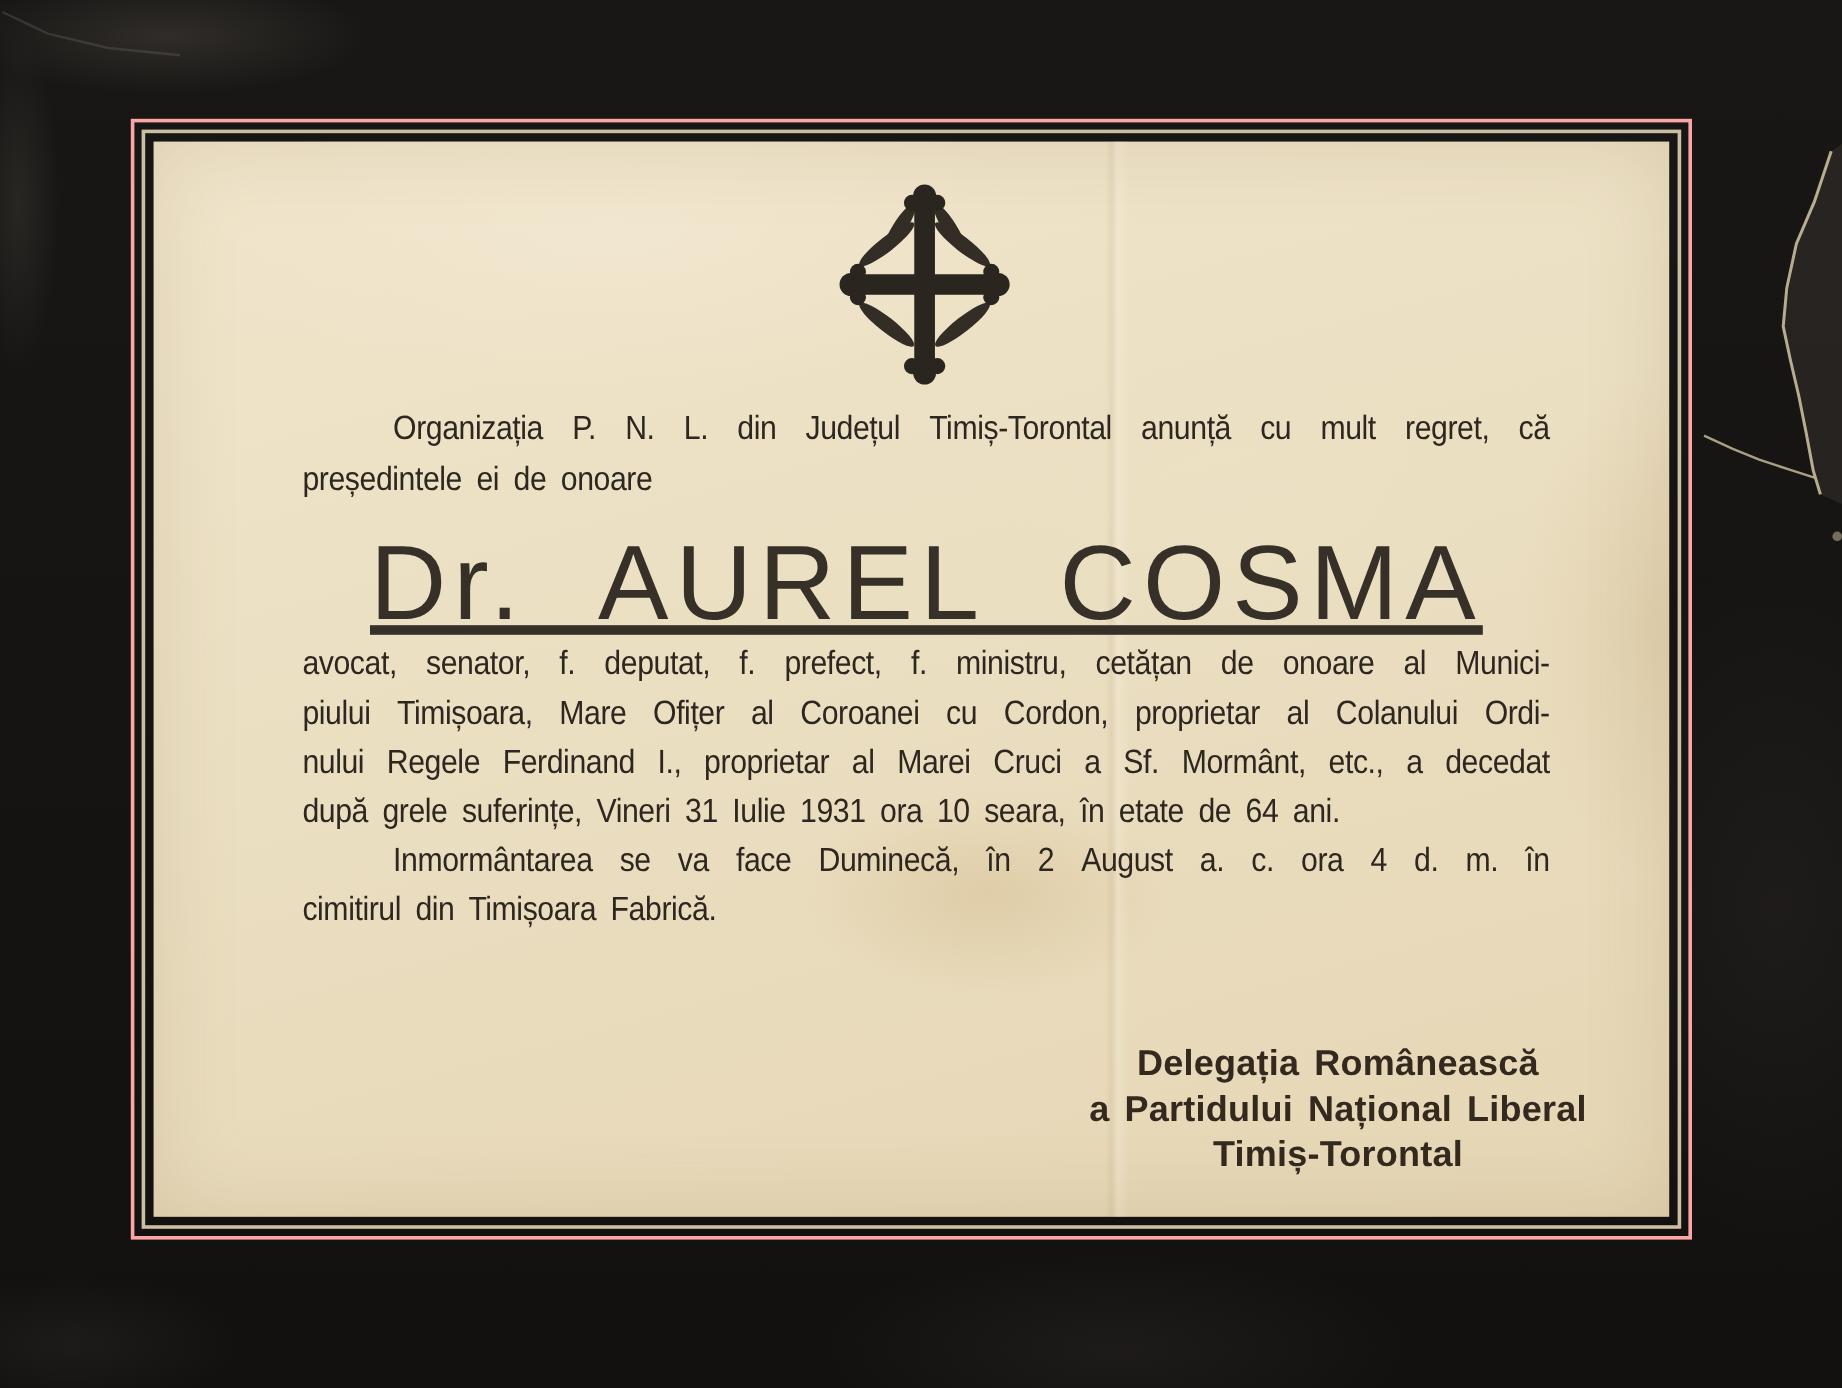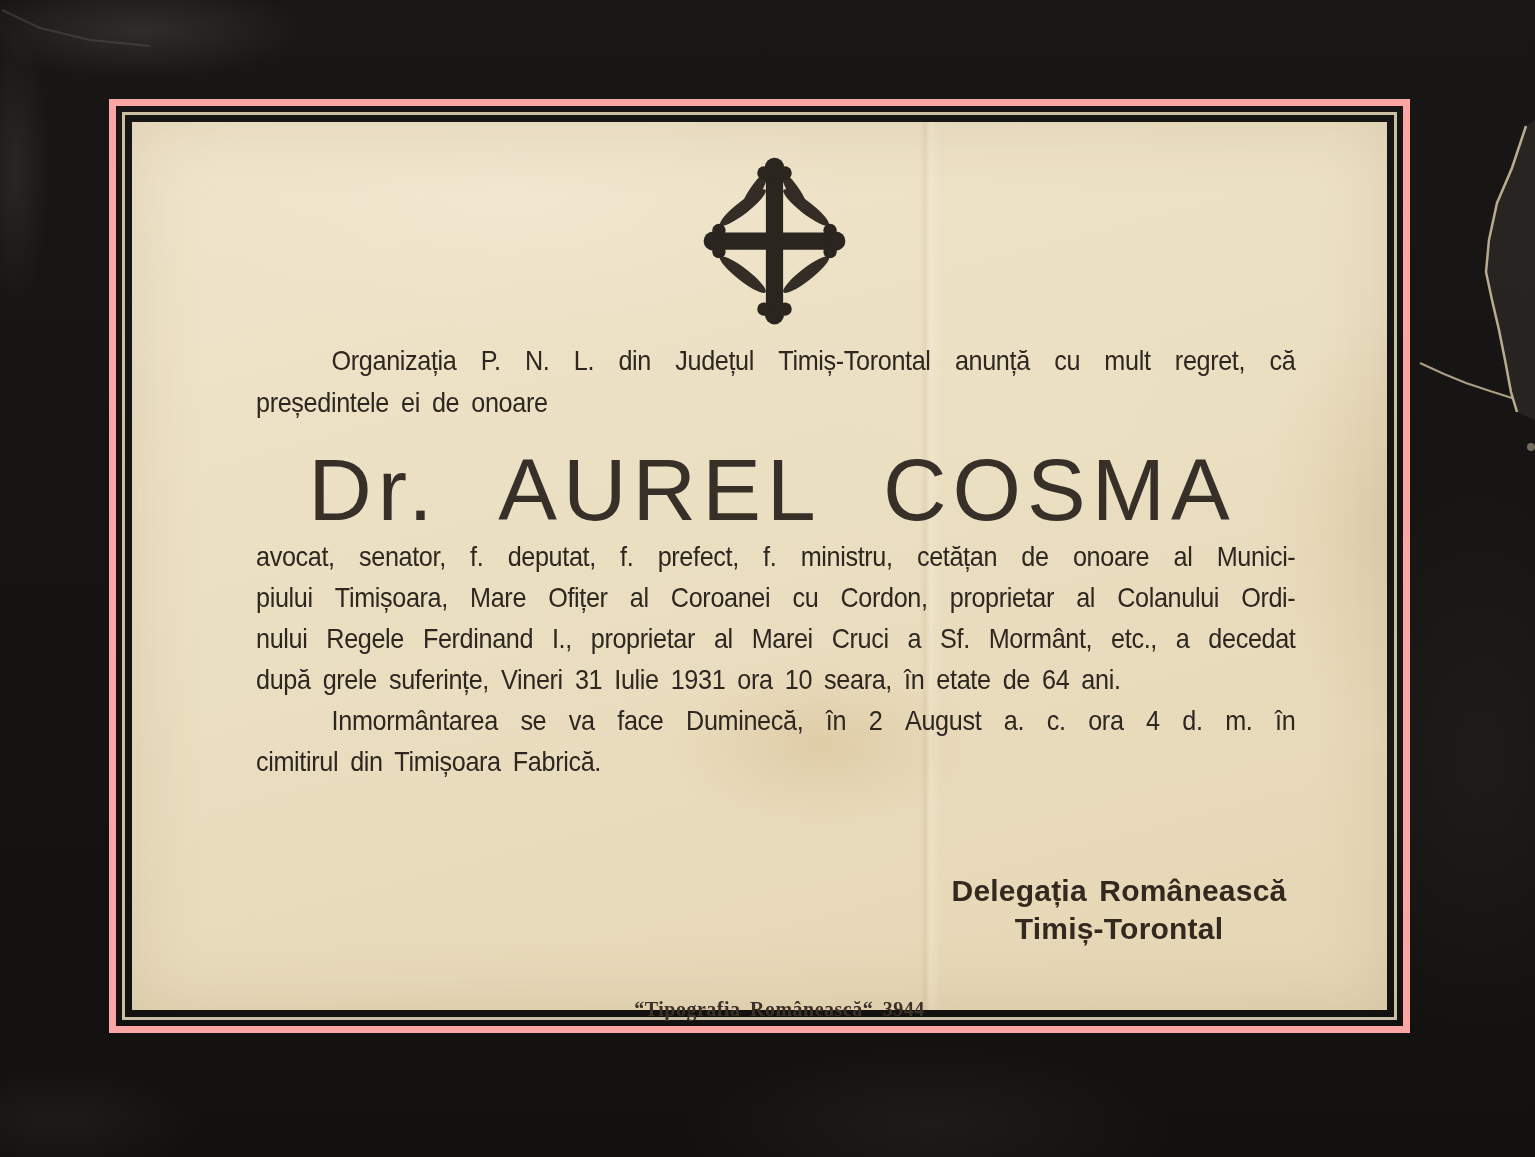--- a/index.html
+++ b/index.html
@@ -9,21 +9,21 @@
     background:
       radial-gradient(ellipse 240px 70px at 140px 30px, rgba(128,122,116,0.22), transparent 70%),
       radial-gradient(ellipse 50px 200px at 15px 170px, rgba(128,122,116,0.16), transparent 70%),
       radial-gradient(ellipse 350px 120px at 930px 1125px, rgba(120,112,105,0.10), transparent 70%),
       radial-gradient(ellipse 260px 420px at 1480px 760px, rgba(110,102,95,0.10), transparent 70%),
       radial-gradient(ellipse 200px 80px at 60px 1120px, rgba(120,112,105,0.10), transparent 70%),
       linear-gradient(#191715,#131110);
   }
   .frame-outer{
     position:absolute;left:109px;top:99px;width:1301px;height:934px;
-    border:7px solid #fca5a5;box-sizing:border-box;
+    border:3px solid #fca5a5;box-sizing:border-box;
   }
   .frame-inner{
     position:absolute;inset:6px;border:3px solid #cabfa2;
   }
   .paper{
     position:absolute;inset:7px;
     background:
       linear-gradient(90deg, transparent 62.8%, rgba(150,120,80,0.10) 63.2%, rgba(252,246,230,0.25) 63.6%, transparent 64.4%),
       radial-gradient(ellipse 240px 130px at 55% 70%, rgba(198,166,112,0.28), transparent 65%),
       radial-gradient(ellipse 300px 160px at 72% 33%, rgba(238,226,198,0.50), transparent 65%),
@@ -42,21 +42,21 @@
   .intro-block{top:218px;}
   .body-block{top:414px;}
   .line{height:41px;line-height:41px;white-space:nowrap;}
   .intro-block .line{height:42px;line-height:42px;}
   .j-line{display:flex;justify-content:space-between;}
   .indent{padding-left:84px;}
   .loose{word-spacing:6px;text-align:left;}
   .title{
     position:absolute;left:0;right:0;top:318px;padding-left:25px;
     text-align:center;font-size:88px;line-height:100px;font-weight:400;
-    letter-spacing:6px;word-spacing:34px;color:#363028;white-space:nowrap;
+    letter-spacing:6px;word-spacing:34px;color:#363028;white-space:nowrap;text-decoration:underline;
   }
   .closing{
     position:absolute;left:0;right:0;top:664px;text-align:center;
     font-size:35px;line-height:44px;letter-spacing:0.5px;word-spacing:8px;color:#332c24;
   }
   .signature{
     position:absolute;left:752px;top:750px;width:470px;text-align:center;
     font-weight:700;font-size:30px;line-height:38px;letter-spacing:0.2px;word-spacing:4px;color:#33291f;
   }
   .imprint{
@@ -183,24 +183,24 @@
             <span>d.</span>
             <span>m.</span>
             <span>în</span>
           </div>
         <div class="line loose">cimitirul din Timișoara Fabrică.</div>
       </div>
 
 
       <div class="signature">
         <div>Delegația Românească</div>
+        <div>a Partidului Național Liberal</div>
         <div>Timiș-Torontal</div>
       </div>
 
-      <div class="imprint">“Tipografia Românească“ 3944</div>
 
     </div>
   </div>
 </div>
 
 <svg class="tears" viewBox="0 0 1535 1157">
   <polygon points="1526,126 1535,120 1535,420 1517,412 1511,392 1499,330 1486,272 1497,203" fill="#6e6660" opacity="0.18"></polygon>
   <polyline points="1526,126 1512,168 1497,203 1489,240 1486,272 1492,300 1499,330 1505,360 1511,392 1517,412" fill="none" stroke="#d3c5a5" stroke-width="2.5" opacity="0.85"></polyline>
   <polyline points="1420,363 1444,374 1466,383 1490,391 1512,398" fill="none" stroke="#cfc0a0" stroke-width="2" opacity="0.8"></polyline>
   <circle cx="1531" cy="447" r="4" fill="#cfc2a4" opacity="0.5"></circle>

